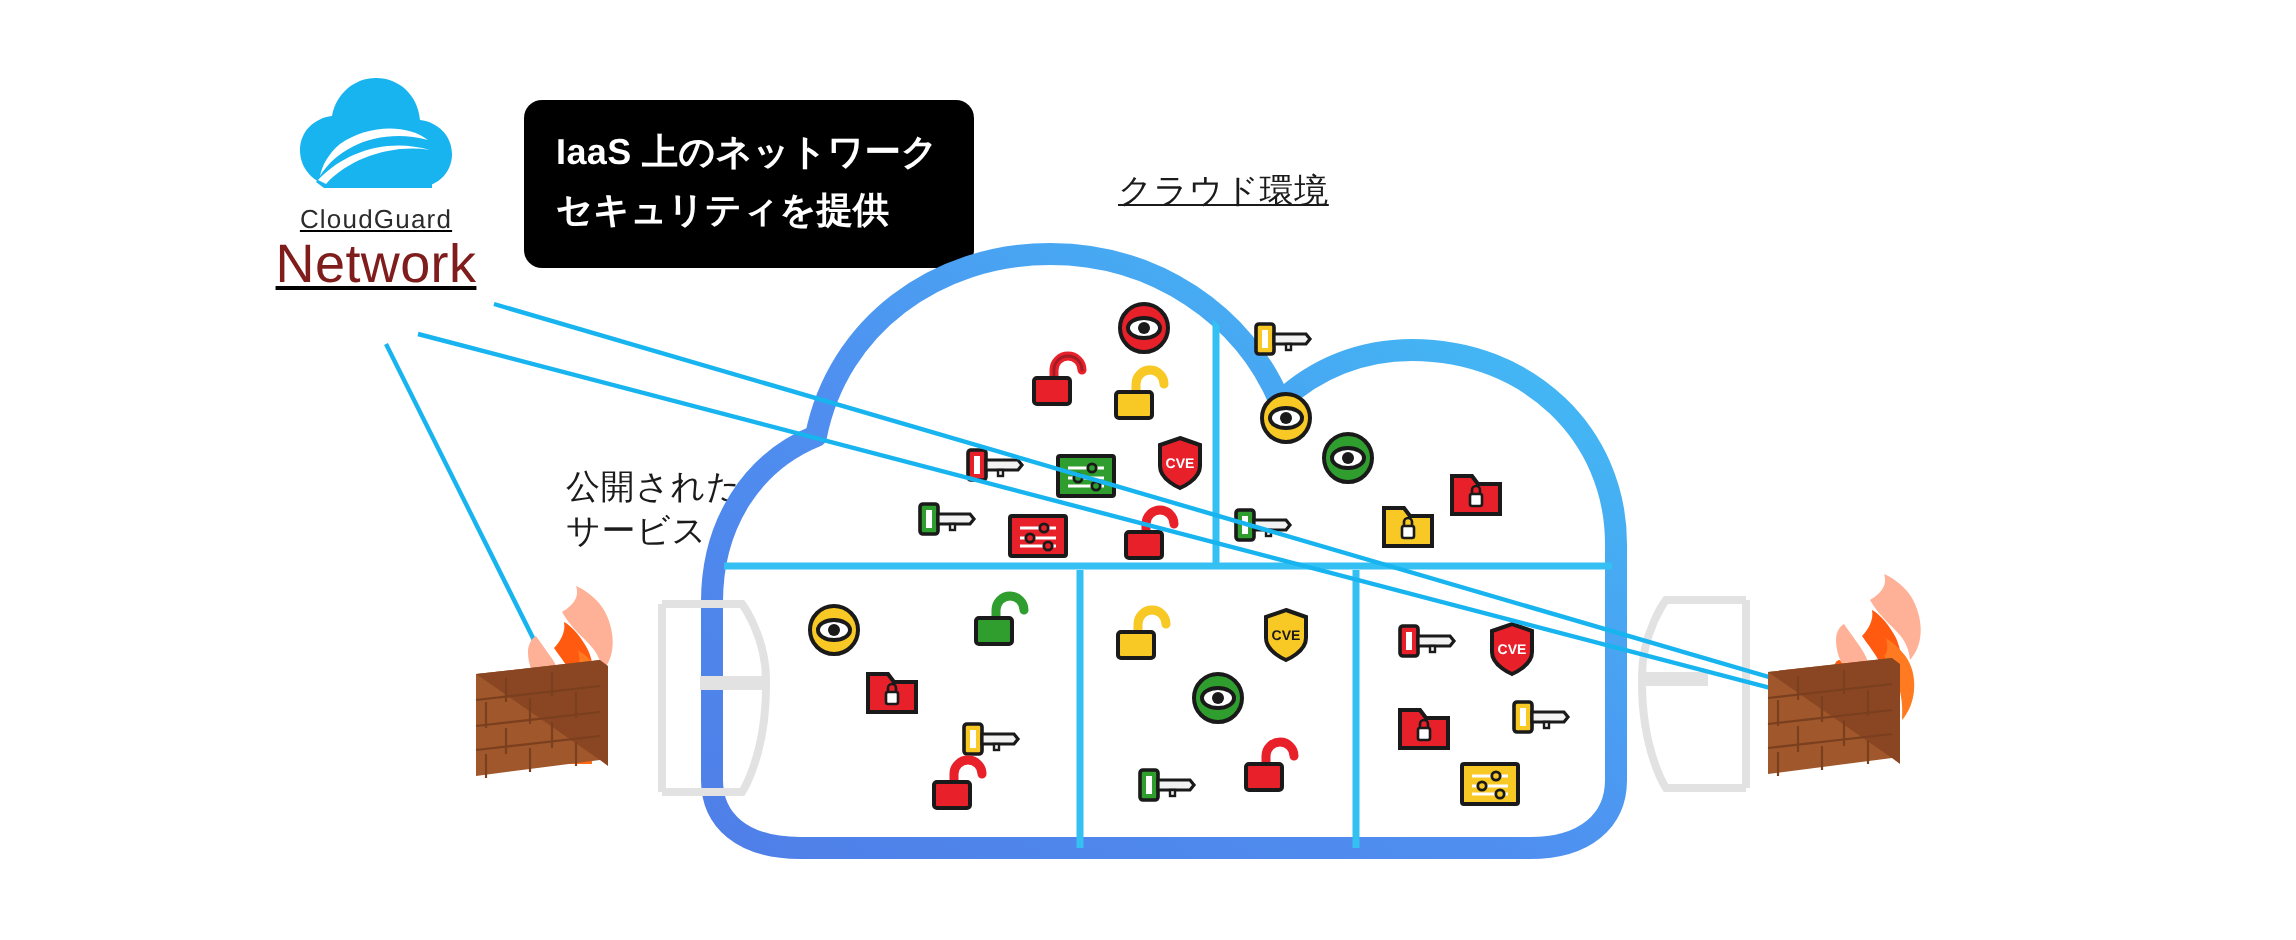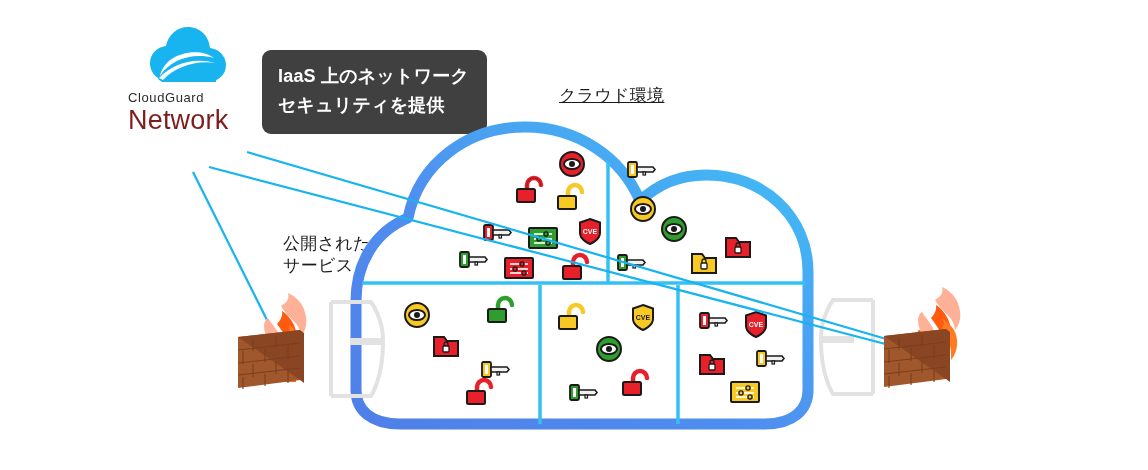--- a/index.html
+++ b/index.html
@@ -4,26 +4,26 @@
 <style>
   html,body{margin:0;padding:0;background:#ffffff;}
   body{width:1148px;height:470px;overflow:hidden;
        font-family:"Liberation Sans","DejaVu Sans",sans-serif;}
   #stage{position:relative;width:1148px;height:470px;background:#fff;}
   #stage svg.layer{position:absolute;left:0;top:0;width:1148px;height:470px;}
 
   .lbl{position:absolute;color:#1b1b1b;font-size:17px;line-height:22px;
        font-weight:400;white-space:pre-line;letter-spacing:.3px;}
 
-  #logo-wrap{position:absolute;left:128px;top:24px;width:120px;}
+  #logo-wrap{position:absolute;left:128px;top:36px;width:120px;text-align:center;text-decoration:underline;}
   #logo-word1{font-size:13px;color:#2b2b2b;letter-spacing:.6px;margin-top:4px;}
   #logo-word2{font-size:27px;color:#7f1d1d;letter-spacing:.2px;line-height:30px;}
 
   #callout{position:absolute;left:262px;top:50px;width:225px;
-           background:#404040;border-radius:9px;padding:12px 14px 14px 16px;
+           background:#000000;border-radius:9px;padding:12px 14px 14px 16px;
            box-sizing:border-box;}
   #callout .ct{color:#fff;font-size:18px;font-weight:bold;line-height:29px;
                white-space:pre-line;letter-spacing:.2px;}
 </style>
 </head>
 <body>
 
 <div id="stage">
 
   <div id="logo-wrap">

